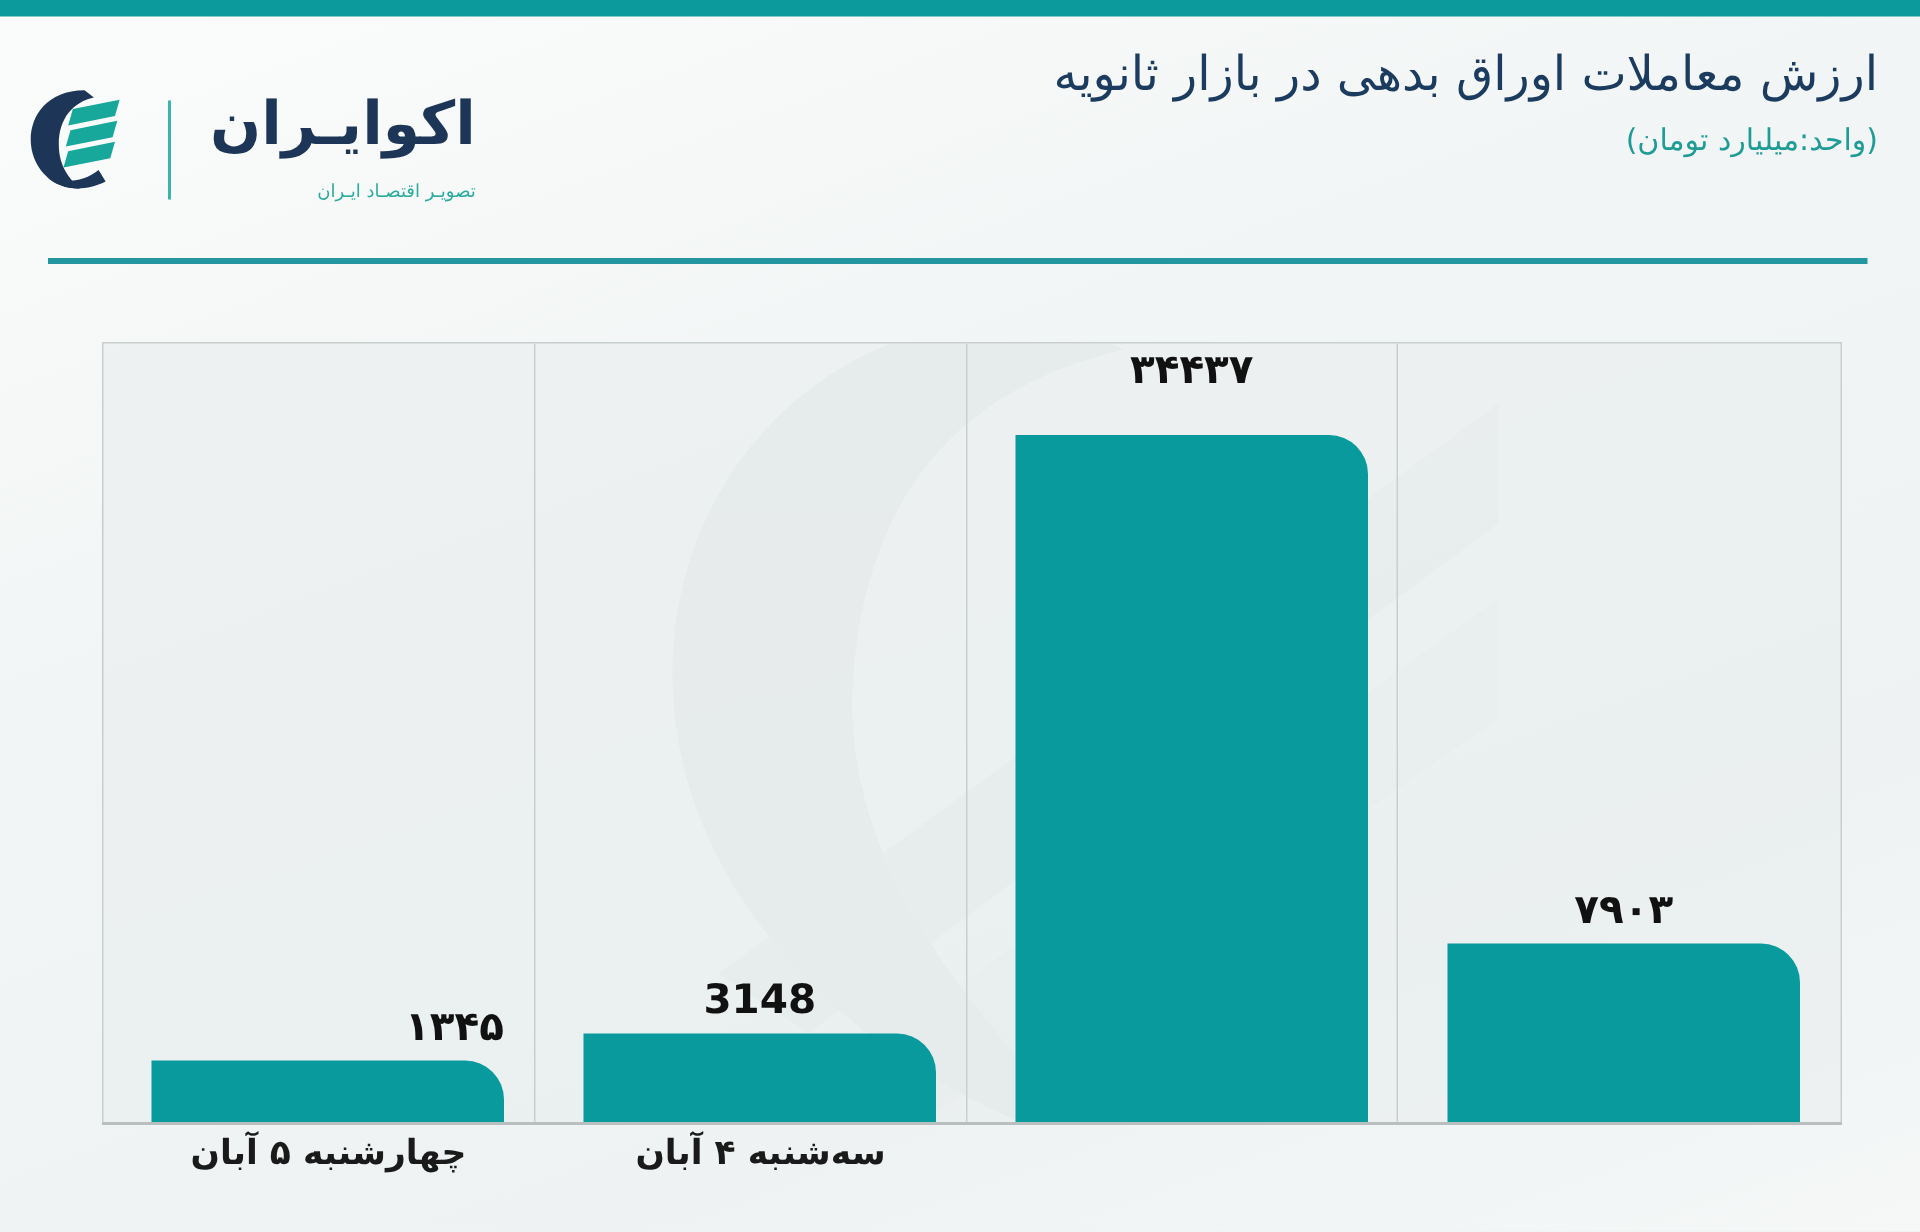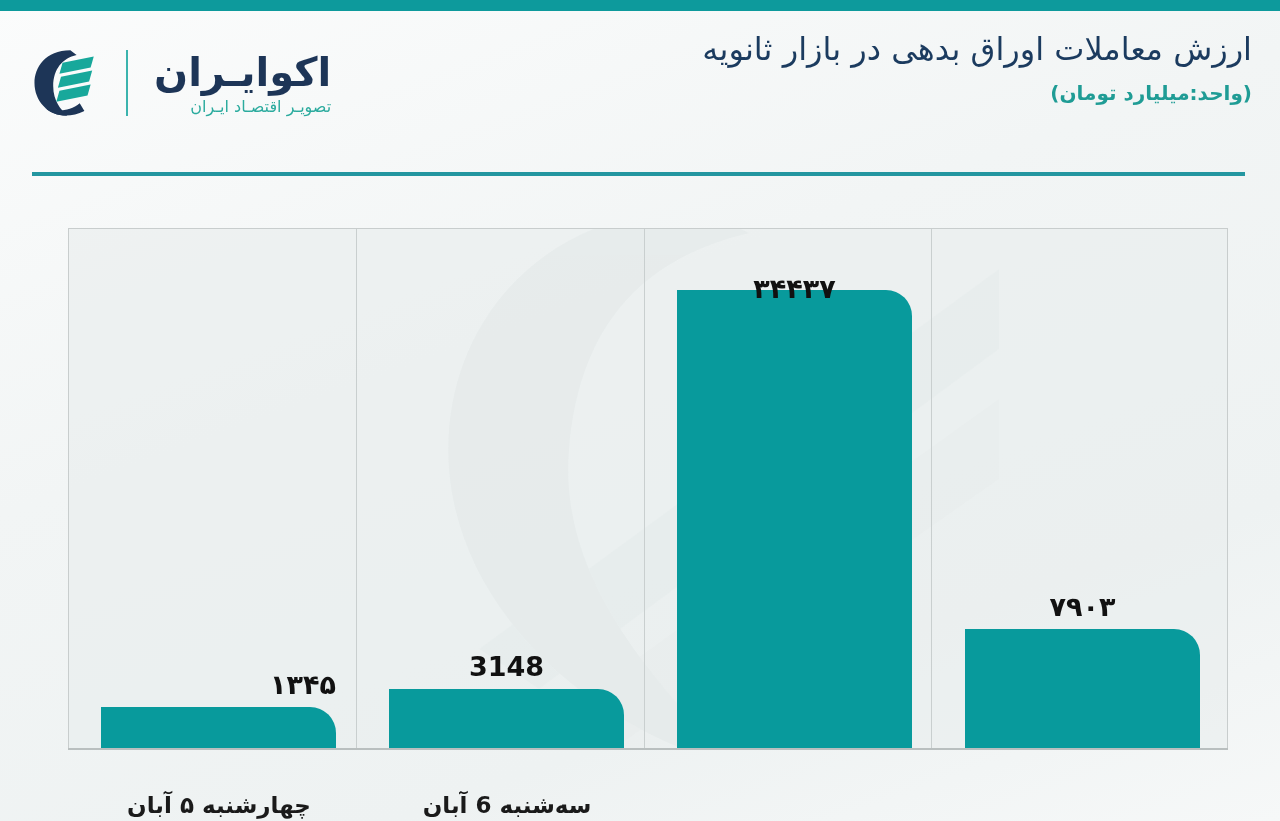--- a/index.html
+++ b/index.html
@@ -25,52 +25,52 @@
     background:#0d9a9c;
   }
 
   
   #header{
     position:absolute;left:0;top:11px;width:1280px;height:160px;
   }
 
   
   #logo{
-    position:absolute;left:22px;top:22px;
+    position:absolute;left:8px;top:22px;
     width:300px;height:100px;
-    display:flex;flex-direction:row-reverse;align-items:center;gap:26px;
+    display:flex;flex-direction:row-reverse;align-items:flex-end;gap:26px;
   }
   #logo-mark{width:78px;height:80px;flex:0 0 auto;}
   #logo-divider{
     width:2px;height:66px;background:#1aa7a0;flex:0 0 auto;opacity:.85;
   }
   #logo-text{
     display:flex;flex-direction:column;align-items:flex-start;
     justify-content:center;line-height:1;flex:0 0 auto;
   }
   #logo-name{
     font-size:40px;font-weight:bold;color:#1d3557;
     letter-spacing:-1px;white-space:nowrap;
   }
   #logo-tagline{
-    font-size:16px;color:#2bab9e;margin-top:7px;white-space:nowrap;
+    font-size:12px;color:#2bab9e;margin-top:18px;white-space:nowrap;
     letter-spacing:1px;
   }
 
   
   #title-block{
     position:absolute;right:28px;top:18px;width:900px;
     text-align:right;
   }
   #chart-title{
     font-size:32px;font-weight:normal;color:#1b3b5f;
     line-height:1.25;margin:0;white-space:nowrap;
   }
   #chart-subtitle{
-    font-size:20px;font-weight:bold;color:#1f9c95;
+    font-size:20px;font-weight:normal;color:#1f9c95;
     margin-top:12px;white-space:nowrap;
   }
 
   
   #header-rule{
     position:absolute;left:32px;top:172px;width:1213px;height:4px;
     background:#2396a0;
   }
 
   
@@ -114,21 +114,21 @@
     direction:rtl;
   }
 
   
   #x-axis{
     position:absolute;left:68px;top:756px;width:1160px;height:56px;
   }
   .x-label{
     position:absolute;top:0;
     font-size:23px;font-weight:bold;color:#1a1a1a;
-    text-align:center;white-space:nowrap;direction:rtl;margin-top:36px;
+    text-align:center;white-space:nowrap;direction:rtl;
   }
 </style>
 </head>
 <body>
 
 <div id="page">
 
   <div id="top-accent"></div>
 
   <div id="header">
@@ -174,25 +174,25 @@
       <div class="cat-sep" style="left:287px;"></div>
       <div class="cat-sep" style="left:575px;"></div>
       <div class="cat-sep" style="left:862px;"></div>
 
       <div class="bar" style="right:27px;width:235px;height:119px;"></div>
       <div class="bar" style="right:315px;width:235px;height:458px;"></div>
       <div class="bar" style="right:603px;width:235px;height:59px;"></div>
       <div class="bar" style="right:891px;width:235px;height:41px;"></div>
 
       <div class="bar-label" style="right:27px;width:235px;bottom:126px;">۷۹۰۳</div>
-      <div class="bar-label" style="right:315px;width:235px;bottom:444px;">۳۴۴۳۷</div>
+      <div class="bar-label" style="right:315px;width:235px;bottom:486px;">۳۴۴۳۷</div>
       <div class="bar-label" style="right:603px;width:235px;bottom:66px;">3148</div>
       <div class="bar-label" style="right:891px;width:235px;bottom:48px;text-align:right;">۱۳۴۵</div>
     </div>
     <div id="baseline"></div>
   </div>
 
   <div id="x-axis">
-    <div class="x-label" style="right:586px;width:270px;">سه‌شنبه 6 آبان</div>
+    <div class="x-label" style="right:586px;width:270px;">سه‌شنبه ۴ آبان</div>
     <div class="x-label" style="right:874px;width:270px;">چهارشنبه ۵ آبان</div>
   </div>
 
 </div>
 
 </body></html>

